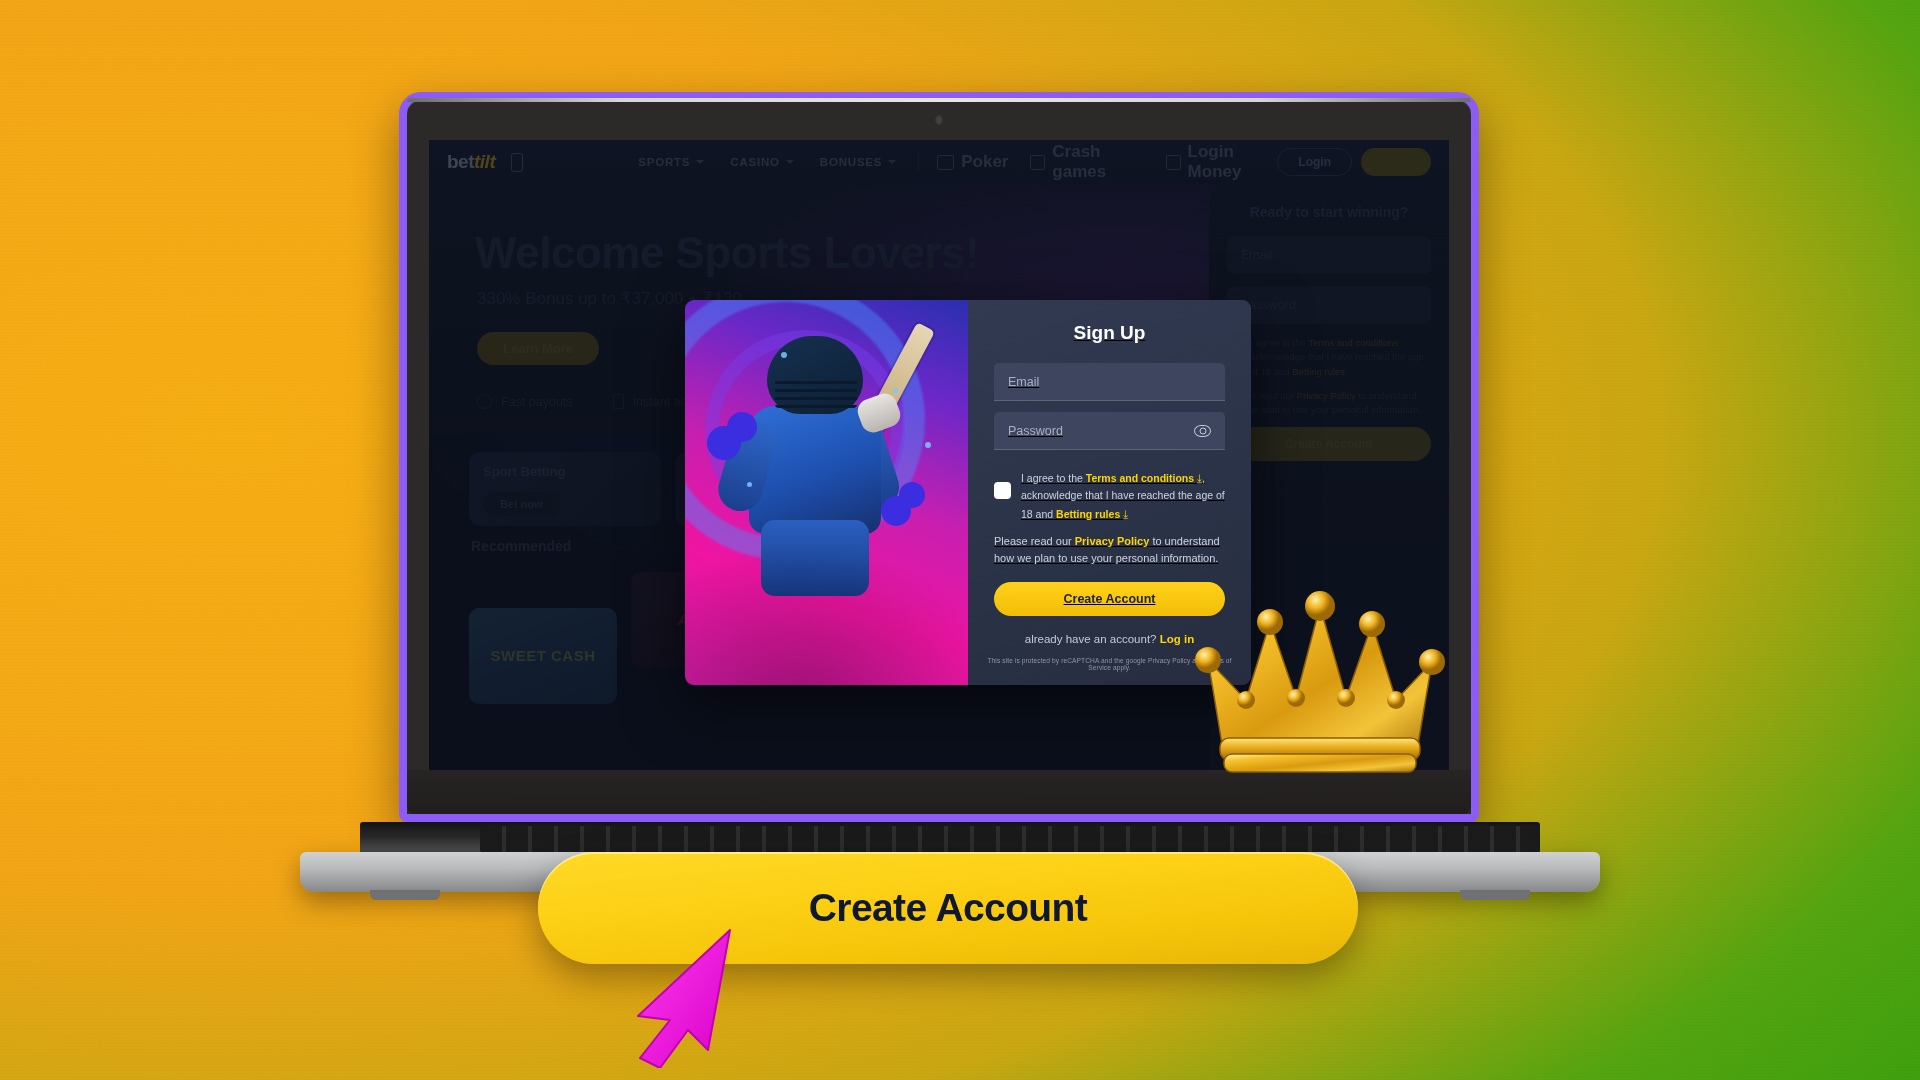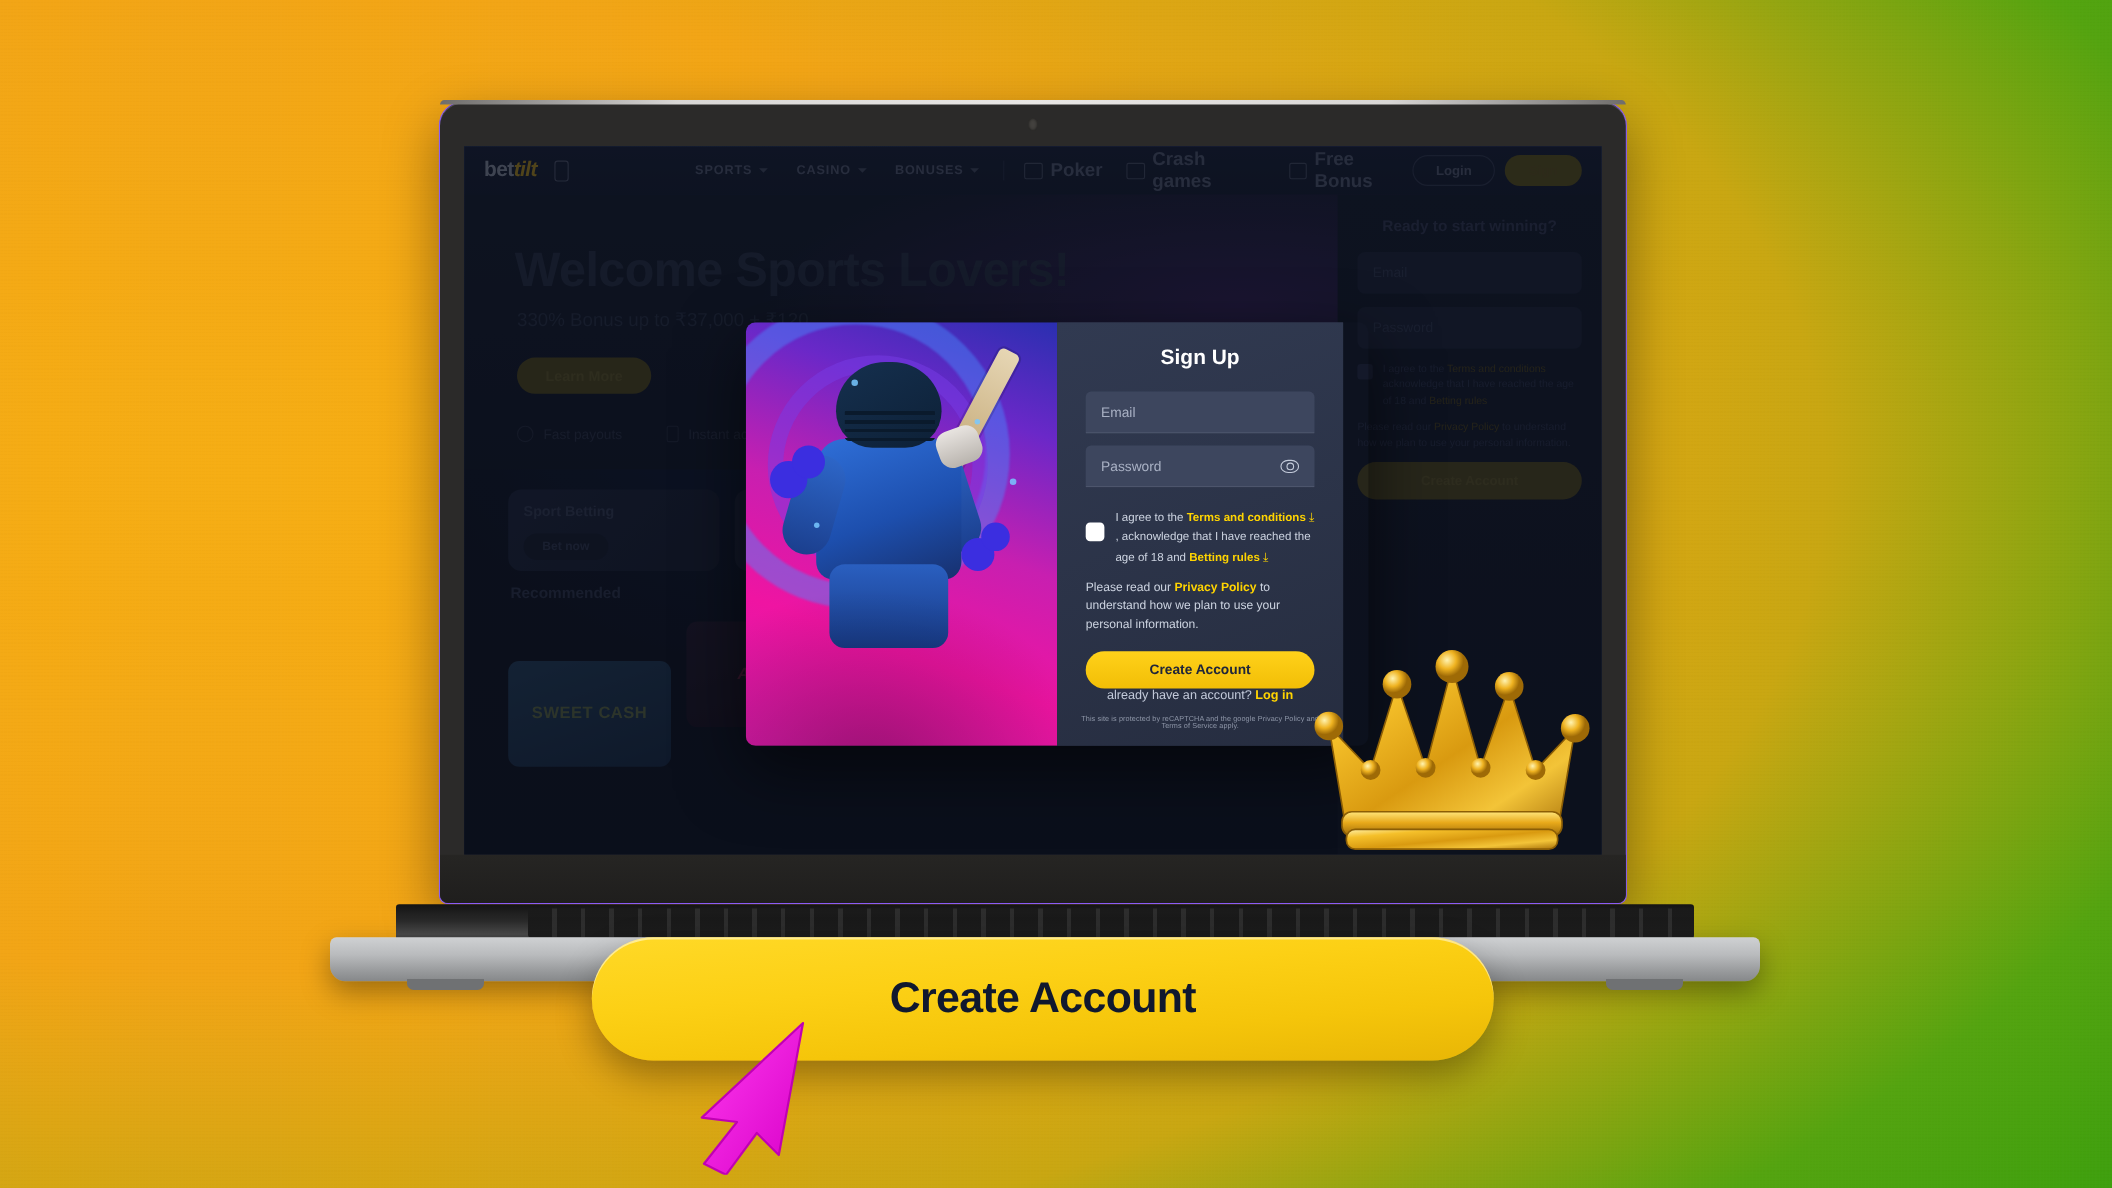--- a/index.html
+++ b/index.html
@@ -14,21 +14,21 @@
   .bg-noise{position:absolute;inset:0;opacity:.10;
     background-image:repeating-linear-gradient(0deg,rgba(0,0,0,.10) 0 1px,transparent 1px 3px),
                      repeating-linear-gradient(90deg,rgba(255,255,255,.08) 0 1px,transparent 1px 3px);
     pointer-events:none;}
 
   
   .laptop{position:absolute;left:399px;top:92px;width:1080px;}
   .lid{position:relative;width:1080px;height:730px;background:#2b2a29;
        border-radius:22px 22px 8px 8px;
        box-shadow:0 18px 48px rgba(0,0,0,.38), inset 0 1px 0 rgba(255,255,255,.18);
-       border:1px solid #8b5cf6;}
+       border:8px solid #8b5cf6;}
   .lid:before{content:"";position:absolute;left:0;right:0;top:-2px;height:4px;
        background:linear-gradient(90deg,#6f6d6b,#d8d6d4 20%,#e8e6e4 50%,#d8d6d4 80%,#6f6d6b);
        border-radius:22px 22px 0 0;}
   .camera{position:absolute;left:50%;top:14px;transform:translateX(-50%);
        width:9px;height:12px;border-radius:50%;background:#44423f;
        box-shadow:inset 0 0 3px #111;}
   .screen{position:absolute;left:22px;top:40px;right:22px;bottom:44px;
        background:#141b2b;overflow:hidden;}
   .chin{position:absolute;left:0;right:0;bottom:0;height:44px;
        background:linear-gradient(#262523,#1f1e1d);border-radius:0 0 8px 8px;}
@@ -157,22 +157,22 @@
      background:linear-gradient(#2a5fc0,#183a86);}
   .clover{position:absolute;border-radius:50%;background:#3b2ee0;}
   .dot{position:absolute;border-radius:50%;background:rgba(120,200,255,.85);}
   .promotxt{position:absolute;left:20px;bottom:22px;right:14px;z-index:4;}
   .promotxt h2{font-size:24px;font-weight:800;color:#fff;letter-spacing:-.4px;
       text-shadow:0 2px 6px rgba(0,0,0,.35);margin-bottom:5px;}
   .promotxt p{font-size:12.5px;line-height:1.35;color:#fff;font-weight:500;}
   .seemore{margin-top:5px;font-size:13px;font-weight:800;color:#FFD400;display:flex;align-items:center;gap:7px;}
   .promo:after{content:"";position:absolute;inset:0;background:radial-gradient(ellipse 120% 70% at 40% 105%,rgba(0,0,0,.3),transparent 60%);}
 
-  .form{width:260px;background:#2c3348;padding:22px 26px 0;position:relative;
-     background-image:linear-gradient(160deg,#313a51,#262d40);}
+  .form{width:283px;background:#2c3348;padding:22px 26px 0;position:relative;
+     background-image:linear-gradient(160deg,#313a51,#262d40);text-decoration:underline;}
   .form h3{text-align:center;font-size:19px;font-weight:800;color:#fff;margin-bottom:19px;}
   .fld{height:38px;border-radius:5px 5px 0 0;background:#3d465e;margin-bottom:11px;
      display:flex;align-items:center;padding:0 14px;border-bottom:1.5px solid #59melhor}
   .fld{border-bottom:1.5px solid #5b6піс;}
   .fld{border-bottom:1.5px solid #5a6party;}
   .fld{border-bottom:1.5px solid #5b6479;}
   .fld span{font-size:12.5px;color:#a9b1c4;}
   .eye{margin-left:auto;width:17px;height:12px;border:1.5px solid #c3cada;border-radius:50% 50% 50% 50%/60% 60% 60% 60%;position:relative;}
   .eye:after{content:"";position:absolute;left:50%;top:50%;transform:translate(-50%,-50%);
      width:5px;height:5px;border-radius:50%;border:1.5px solid #c3cada;}
@@ -238,21 +238,21 @@
             <div class="navic">
                 <i class="icobox"></i>
                 <span>Poker</span>
               </div>
             <div class="navic">
                 <i class="icobox"></i>
                 <span>Crash games</span>
               </div>
             <div class="navic">
                 <i class="icobox"></i>
-                <span>Free Bonus</span>
+                <span>Login Money</span>
               </div>
           </div>
           <div class="btns">
             <div class="loginbtn">Login</div>
             <div class="signbtn">Sign</div>
           </div>
         </div>
 
         <div class="hero">
           <div class="hero-bg"></div>

